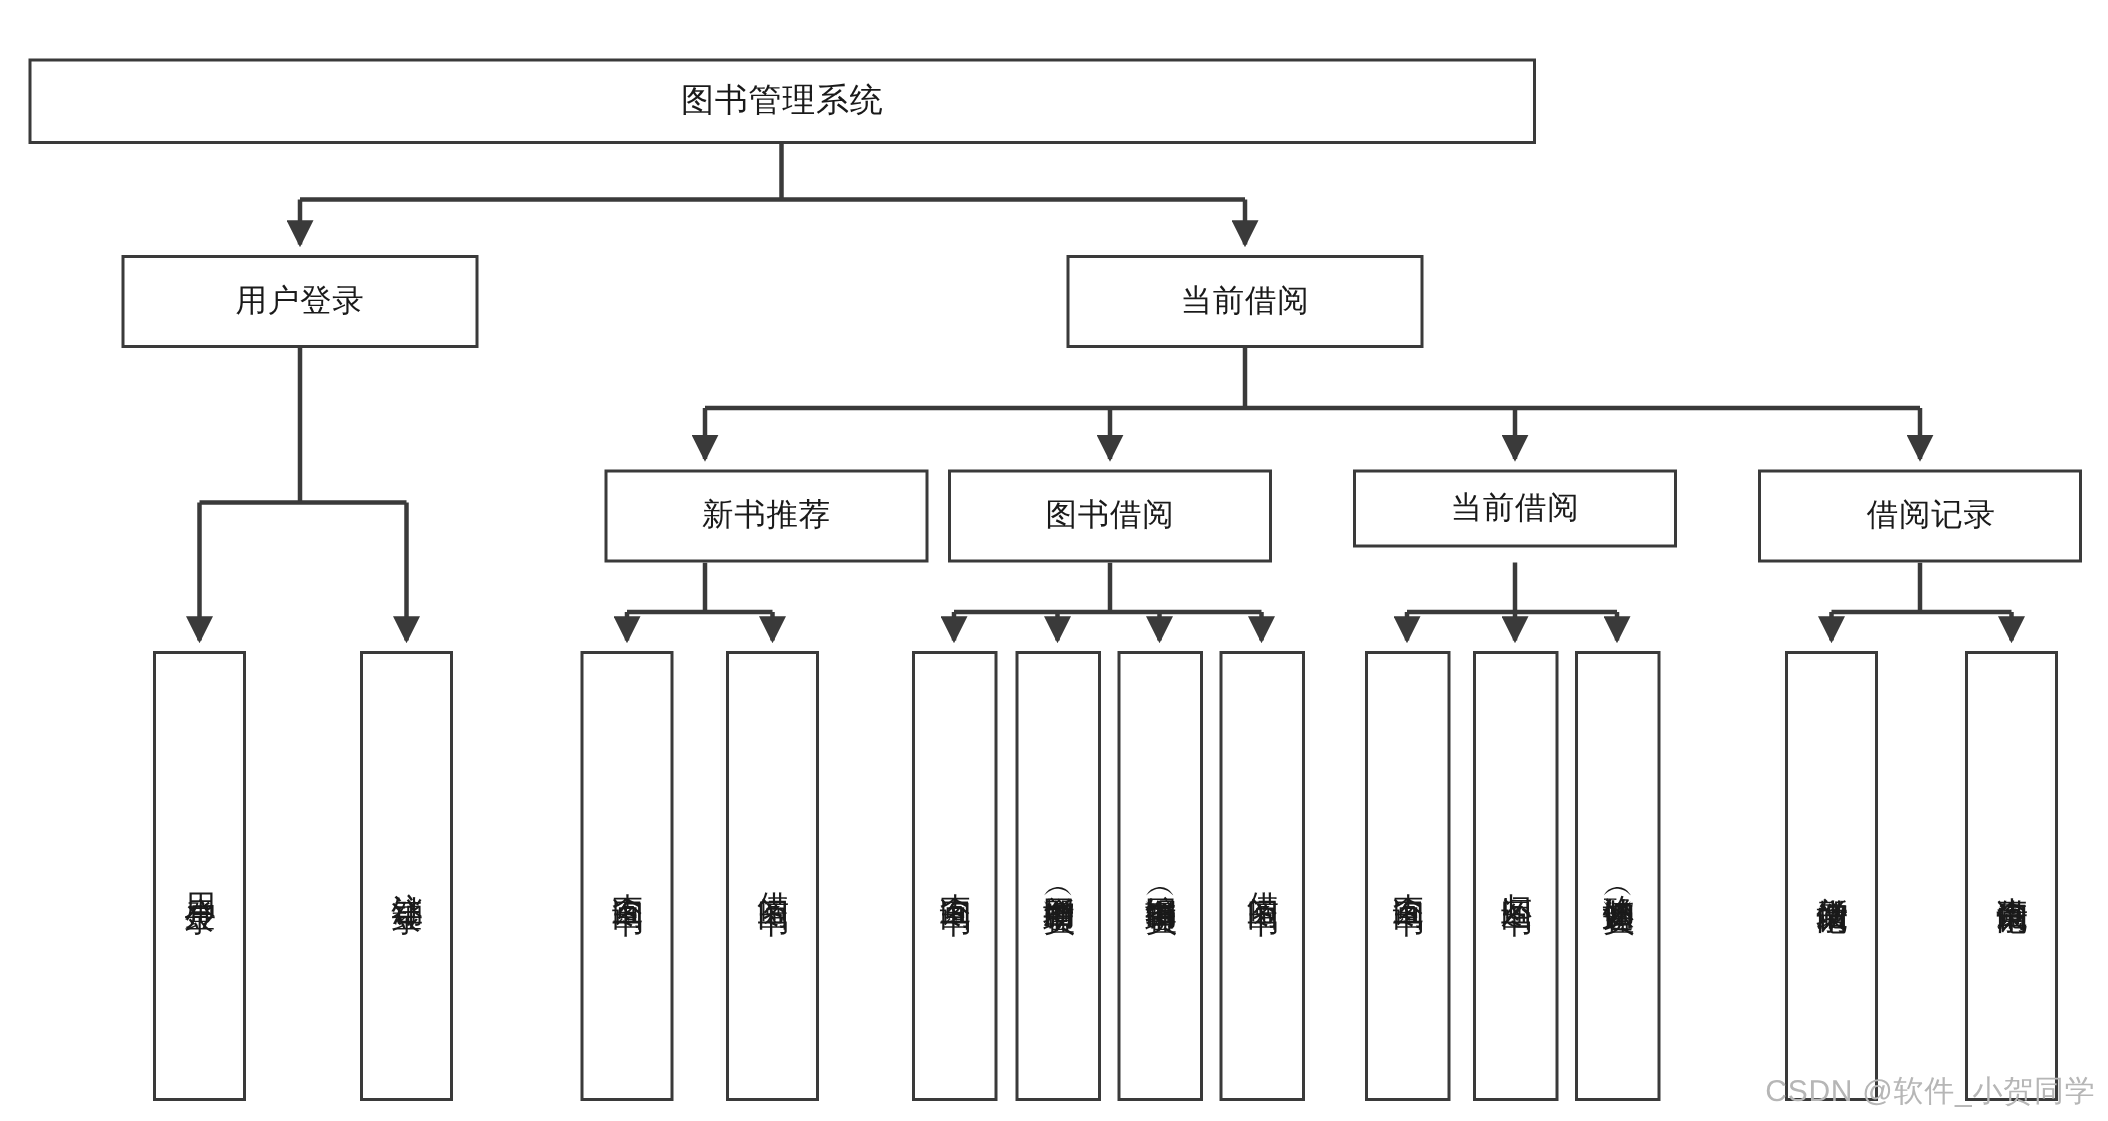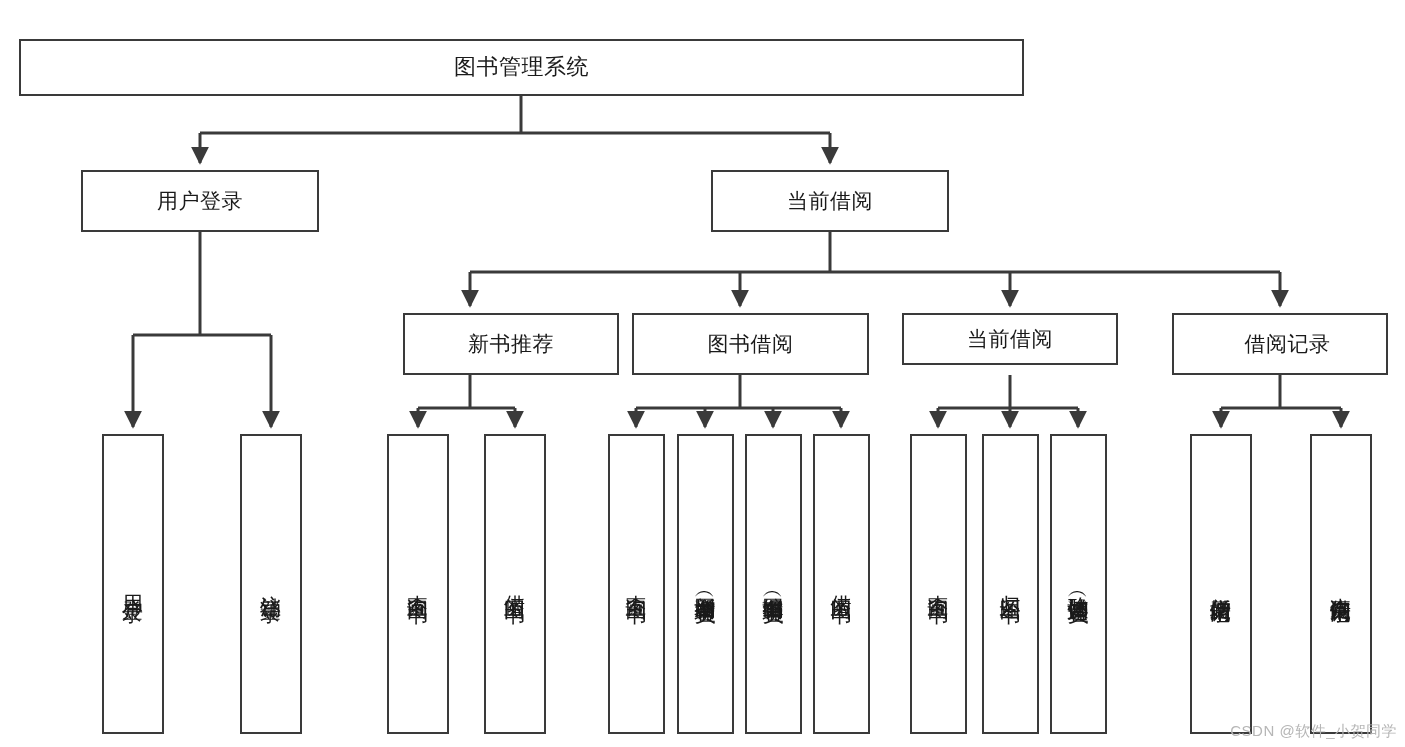--- a/index.html
+++ b/index.html
@@ -60,21 +60,21 @@
   .node.vertical.tight .node-label {
     letter-spacing: 1px;
   }
   #root-node .node-label {
     font-size: 22px;
   }
   #watermark {
     position: absolute;
     right: 8px;
     bottom: 6px;
-    font-size: 15px;
+    font-size: 20px;
     color: #b6b6b6;
     letter-spacing: 0.5px;
     white-space: nowrap;
     font-family: "Liberation Sans", "DejaVu Sans", sans-serif;
   }
 </style>
 </head>
 <body>
 
 <div id="diagram-root">
@@ -136,21 +136,21 @@
   <div class="node horizontal" style="left:81px; top:170px; width:238px; height:62px;">
     <span class="node-label">用户登录</span>
   </div>
   <div class="node horizontal" style="left:711px; top:170px; width:238px; height:62px;">
     <span class="node-label">当前借阅</span>
   </div>
 
   <div class="node horizontal" style="left:362px; top:313px; width:216px; height:62px;margin-left:41px;">
     <span class="node-label">新书推荐</span>
   </div>
-  <div class="node horizontal" style="left:632px; top:313px; width:237px; height:62px;">
+  <div class="node horizontal" style="left:632px; top:313px; width:216px; height:62px;">
     <span class="node-label">图书借阅</span>
   </div>
   <div class="node horizontal" style="left:902px; top:313px; width:216px; height:52px;">
     <span class="node-label">当前借阅</span>
   </div>
   <div class="node horizontal" style="left:1172px; top:313px; width:216px; height:62px;padding-left:15px;">
     <span class="node-label">借阅记录</span>
   </div>
 
   <div class="node vertical" style="left:102px; top:434px; width:62px; height:300px;">

